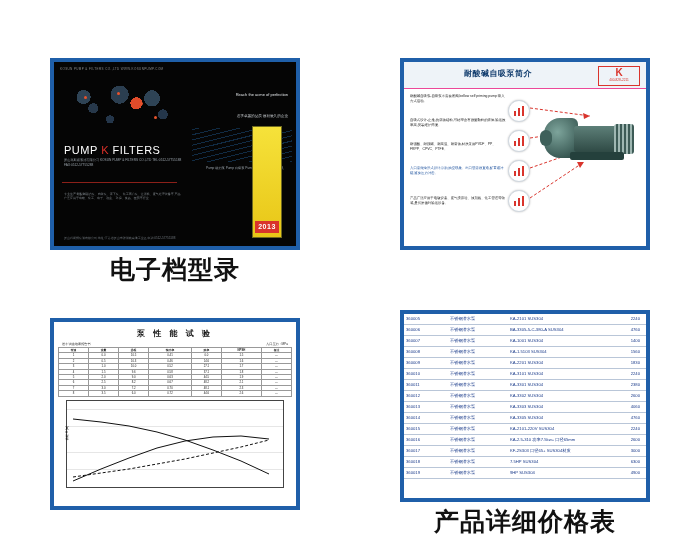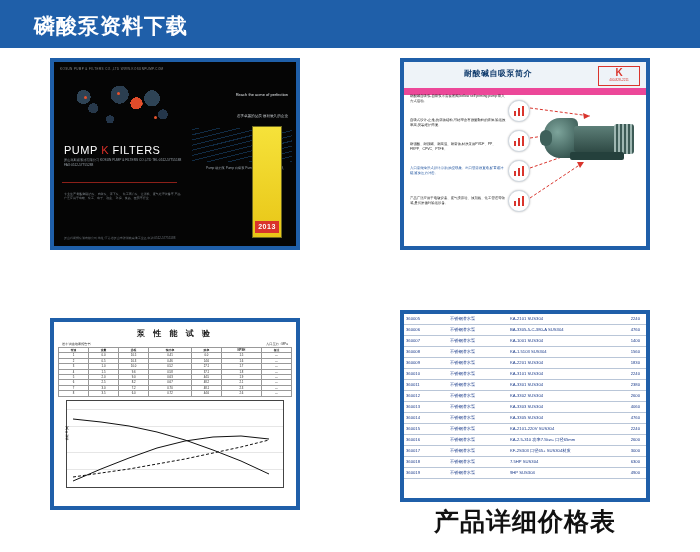--- a/index.html
+++ b/index.html
@@ -81,21 +81,21 @@
   }
   .t1 .panel .yr{
     position:absolute;left:2px;bottom:4px;width:24px;height:12px;
     background:#d9342c;color:#fff;font-size:7px;font-weight:bold;
     text-align:center;line-height:12px;letter-spacing:.5px;
   }
   .t1 .btm{position:absolute;left:10px;bottom:6px;color:#6f767c;font-size:3px;line-height:4.4px;width:140px;}
 
   
   .t2{background:#ffffff;width:100%;height:100%;position:relative;}
-  .t2 .hd{position:absolute;left:0;top:0;width:100%;height:26px;background:#eef3f8;border-bottom:7px solid #ec4899;}
+  .t2 .hd{position:absolute;left:0;top:0;width:100%;height:26px;background:#eef3f8;border-bottom:1px solid #ec4899;}
   .t2 .hd .cn{position:absolute;left:60px;top:6px;font-size:8px;font-weight:bold;color:#123d6e;letter-spacing:.5px;}
   .t2 .hd .logo{position:absolute;right:6px;top:4px;width:40px;height:18px;border:1px solid #d9342c;}
   .t2 .hd .logo .k{color:#d9342c;font-size:10px;font-weight:bold;display:block;text-align:center;line-height:11px;}
   .t2 .hd .logo .tel{color:#d9342c;font-size:3.2px;display:block;text-align:center;}
   .t2 .para{position:absolute;left:6px;width:96px;font-size:3.4px;line-height:5px;color:#222;}
   .t2 .p1{top:32px;}
   .t2 .p2{top:56px;}
   .t2 .p3{top:80px;}
   .t2 .p4{top:104px;color:#1a4f9c;}
   .t2 .p5{top:134px;}
@@ -133,23 +133,20 @@
   .t4 td.c0{width:40px;}
   .t4 td.c1{width:56px;}
   .t4 td.c2{}
   .t4 td.c3{width:34px;text-align:right;padding-right:6px;}
 </style>
 </head>
 <body>
 
 <div class="page">
 
-  <div class="header">
-    <div class="title">磷酸泵资料下载</div>
-  </div>
 
   <div class="grid">
 
     <div class="cell cell-0">
       <div class="thumb">
         <div class="t1">
           <div class="topline">KOSUN PUMP &amp; FILTERS CO.,LTD    WWW.KOSUNPUMP.COM</div>
           <div class="map">
             <span class="dot" style="left:22px;top:20px;"></span>
             <span class="dot" style="left:55px;top:16px;"></span>
@@ -171,20 +168,21 @@
           <div class="rlist">Pump 磁力泵
 Pump 自吸泵
 Pump 液下泵
 Pump 过滤机</div>
           <div class="panel">
             <div class="yr">2013</div>
           </div>
           <div class="btm">昆山科斯顿泵浦有限公司  地址:江苏省昆山市张浦镇南港工业区  电话:0512-57755188</div>
         </div>
       </div>
+      <div class="caption">电子档型录</div>
     </div>
 
     <div class="cell cell-1">
       <div class="thumb">
         <div class="t2">
           <div class="hd">
             <div class="cn">耐酸碱自吸泵简介</div>
             <div class="logo">
               <span class="k">K</span>
               <span class="tel">400-828-2211</span>

